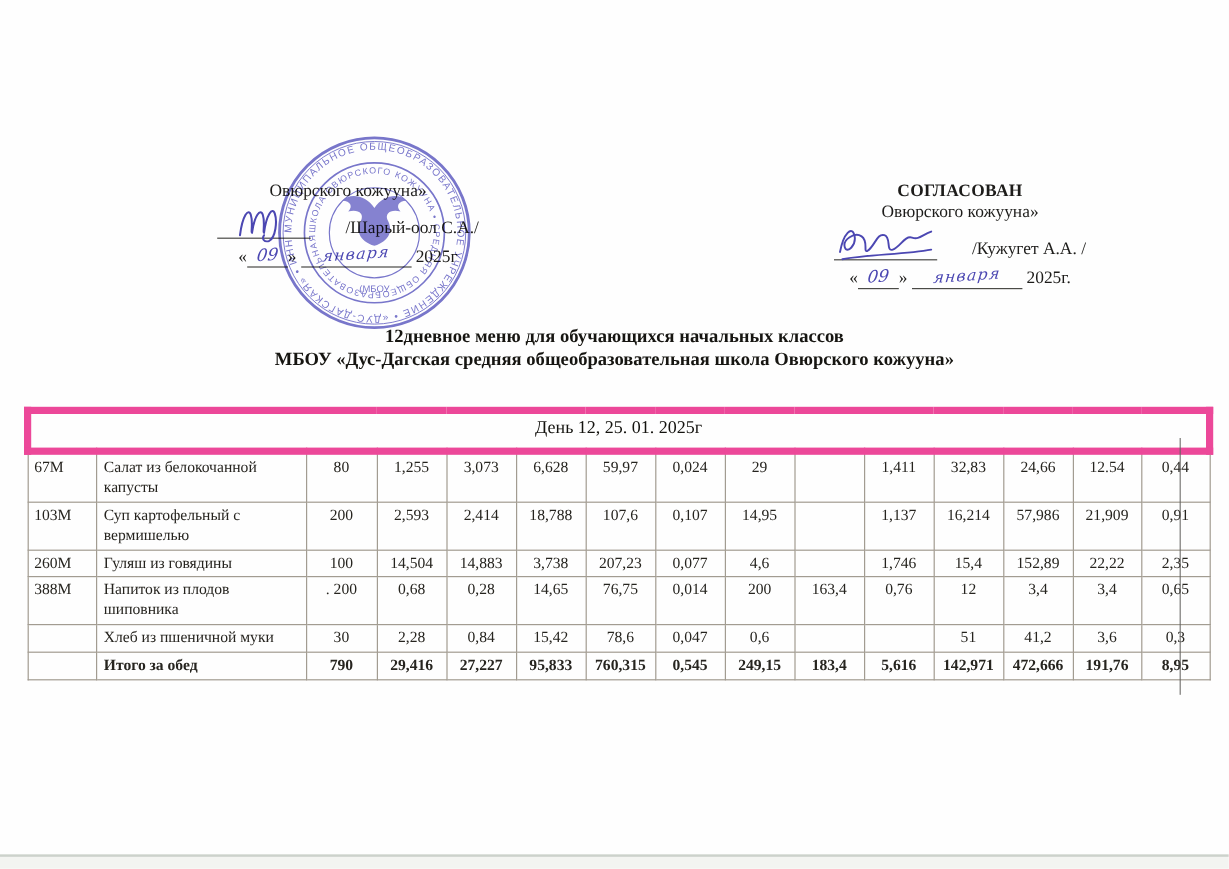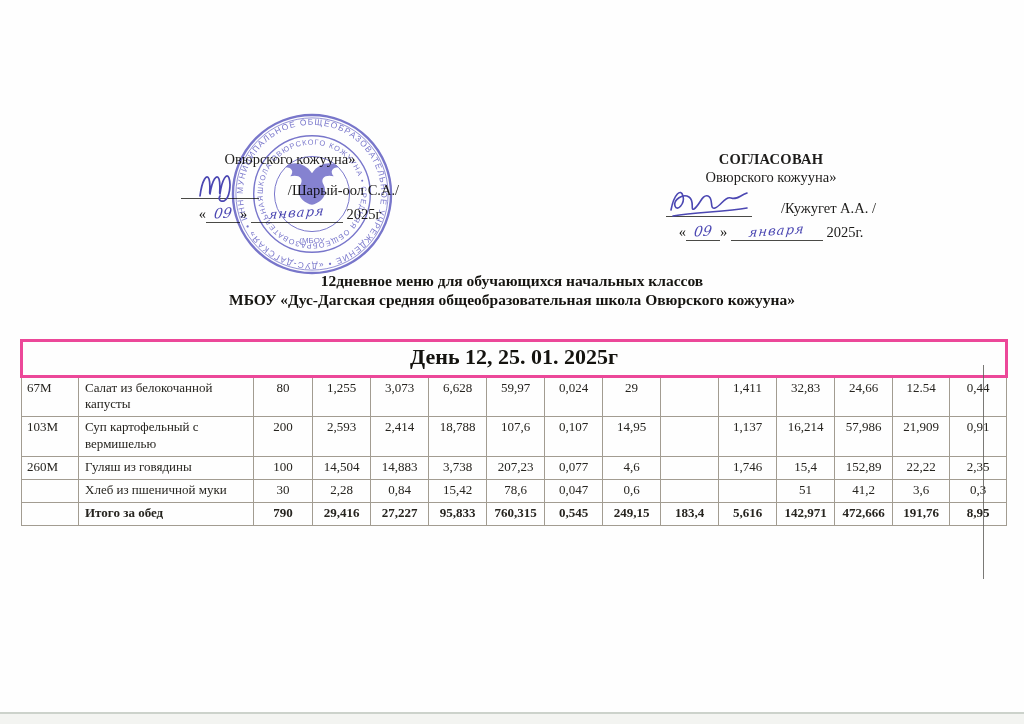--- a/index.html
+++ b/index.html
@@ -3,21 +3,21 @@
 <meta charset="utf-8">
 <style>
   html,body{margin:0;padding:0;}
   body{width:1024px;height:724px;position:relative;overflow:hidden;
        background:#fdfdfd;font-family:"Liberation Serif","DejaVu Serif",serif;color:#22211d;}
   .page{position:absolute;inset:0;background:#fefefe;}
   
   .approval{position:absolute;text-align:center;font-size:14.5px;line-height:18px;color:#1d1c1a;}
   .approval .status{font-weight:bold;letter-spacing:.3px;}
   .ap-left{left:90px;top:150px;width:400px;}
-  .ap-right{left:561px;top:150px;width:420px;}
+  .ap-right{left:590px;top:150px;width:420px;}
   .sig-row{margin-top:5px;height:26px;display:flex;align-items:flex-end;justify-content:center;gap:6px;}
   .sig-slot{display:inline-block;border-bottom:1px solid #4a4a46;min-width:78px;text-align:center;position:relative;height:24px;}
   .sig-slot svg{position:absolute;left:50%;transform:translateX(-50%);bottom:-4px;}
   .date-row{margin-top:4px;white-space:nowrap;}
   .slot{display:inline-block;border-bottom:1px solid #4a4a46;text-align:center;vertical-align:bottom;}
   .slot.day{min-width:34px;}
   .slot.month{min-width:92px;}
   .hw{font-style:italic;color:#4b47b2;display:inline-block;transform:skewX(-10deg) rotate(-4deg);
       font-family:"DejaVu Serif",serif;font-size:14px;}
   .hw.month-w{letter-spacing:1px;font-size:13px;}
@@ -29,22 +29,22 @@
              font-weight:bold;font-size:15.5px;line-height:18.5px;color:#161511;}
   
   .table-wrap{position:absolute;left:20px;top:339px;width:986px;}
   table{border-collapse:collapse;table-layout:fixed;width:985px;font-size:13px;color:#26241f;}
   td{border:1px solid #a29c91;padding:2px 2px 3px;vertical-align:top;text-align:center;line-height:1.3;
      overflow:hidden;}
   td.c0{text-align:left;padding-left:5px;}
   td.c1{text-align:left;padding-left:6px;}
   tr{height:22px;}
   tr.total td{font-weight:bold;}
-  .day-header{font-weight:bold;font-size:22px;text-align:center;height:24px;
-              border:3px solid #ec4899;padding:1px 0 3px;color:#14130f;vertical-align:middle;}
+  .day-header{font-weight:normal;font-size:15px;text-align:center;height:24px;
+              border:6px solid #ec4899;padding:1px 0 3px;color:#14130f;vertical-align:middle;}
   
   .artifact{position:absolute;left:963px;top:26px;width:1px;height:214px;background:#63625e;opacity:.85;}
   
   .scan-edge{position:absolute;left:0;top:712px;width:1024px;height:12px;
              background:#f3f4f1;border-top:2px solid #ccd2cb;}
   .sig-name{white-space:nowrap;margin-left:23px;}
 </style>
 </head>
 <body>
 
@@ -179,20 +179,37 @@
             <td>0,077</td>
             <td>4,6</td>
             <td></td>
             <td>1,746</td>
             <td>15,4</td>
             <td>152,89</td>
             <td>22,22</td>
             <td>2,35</td>
           </tr>
           <tr>
+            <td class="c0">388М</td>
+            <td class="c1">Напиток из плодов шиповника</td>
+            <td>. 200</td>
+            <td>0,68</td>
+            <td>0,28</td>
+            <td>14,65</td>
+            <td>76,75</td>
+            <td>0,014</td>
+            <td>200</td>
+            <td>163,4</td>
+            <td>0,76</td>
+            <td>12</td>
+            <td>3,4</td>
+            <td>3,4</td>
+            <td>0,65</td>
+          </tr>
+          <tr>
             <td class="c0"></td>
             <td class="c1">Хлеб из пшеничной муки</td>
             <td>30</td>
             <td>2,28</td>
             <td>0,84</td>
             <td>15,42</td>
             <td>78,6</td>
             <td>0,047</td>
             <td>0,6</td>
             <td></td>

